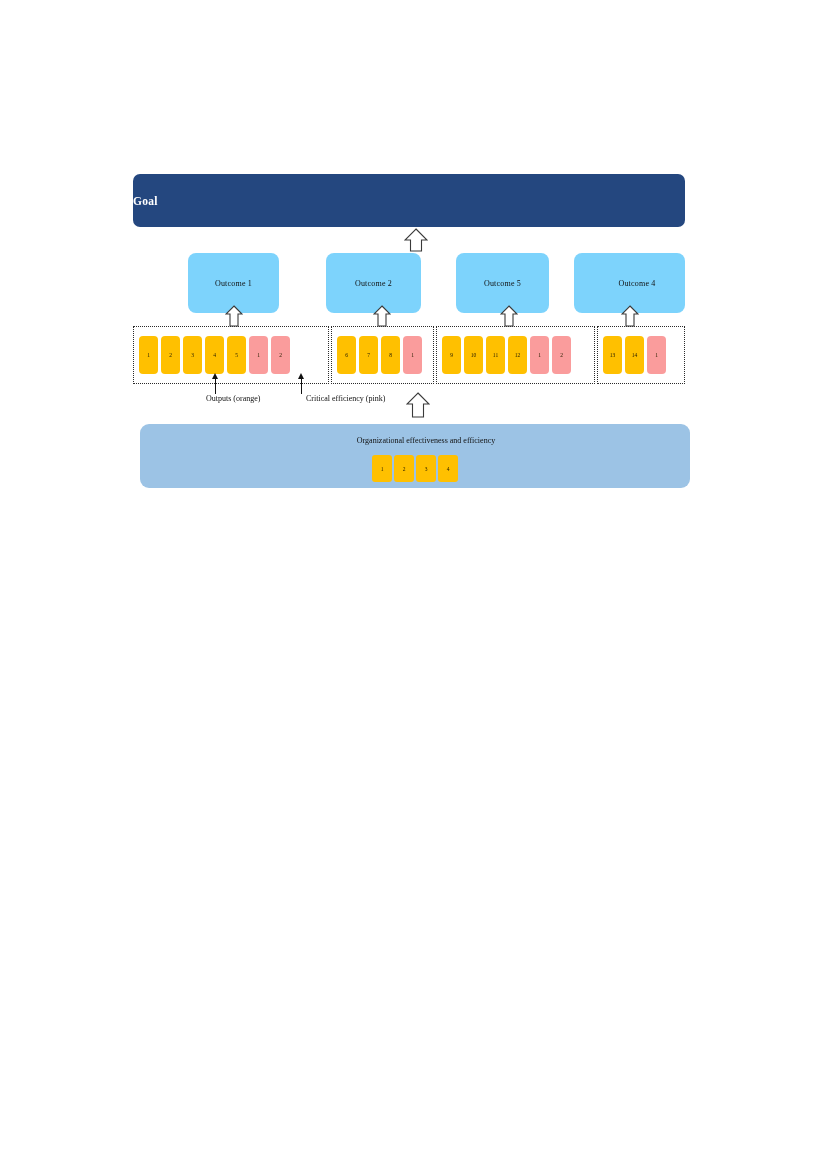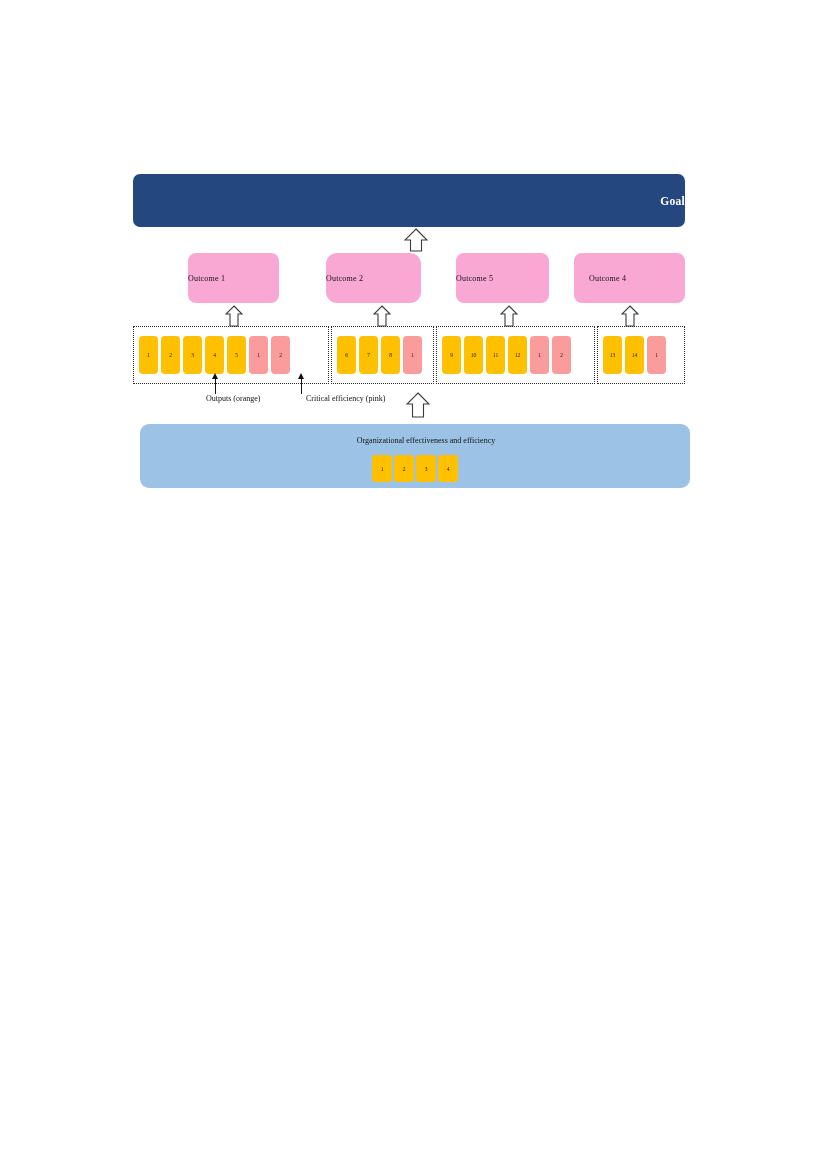--- a/index.html
+++ b/index.html
@@ -31,38 +31,39 @@
   #goal-box {
     position: absolute;
     left: 133px;
     top: 174px;
     width: 552px;
     height: 53px;
     background: #24477F;
     border-radius: 7px;
     display: flex;
     align-items: center;
-    justify-content: flex-end;
+    justify-content: flex-start;
   }
   #goal-label {
     color: #ffffff;
     font-weight: bold;
     font-size: 11.5px;
     letter-spacing: 0.3px;
   }
 
   
   .outcome-box {
     position: absolute;
     top: 253px;
-    height: 50px;
-    background: #f9a8d4;
+    height: 60px;
+    background: #7dd3fc;
     border-radius: 8px;
     display: flex;
     align-items: center;
+    justify-content: center;
   }
   .outcome-label {
     font-size: 8px;
     color: #111111;
     letter-spacing: 0.2px;
   }
 
   
   .block-arrow {
     position: absolute;
@@ -174,21 +175,21 @@
 
     <div class="block-arrow" style="left:404px; top:228px;">
       <svg width="24" height="24" viewBox="0 0 24 24">
         <polygon points="12,1 23,12 17.5,12 17.5,23 6.5,23 6.5,12 1,12" fill="#ffffff" stroke="#3A3A3A" stroke-width="1.1" stroke-linejoin="miter"></polygon>
       </svg>
     </div>
 
     <div class="outcome-box" style="left:188px; width:91px;">
       <span class="outcome-label">Outcome 1</span>
     </div>
-    <div class="outcome-box" style="left:326px; width:95px;border-radius:11px;">
+    <div class="outcome-box" style="left:326px; width:95px;">
       <span class="outcome-label">Outcome 2</span>
     </div>
     <div class="outcome-box" style="left:456px; width:93px;">
       <span class="outcome-label">Outcome 5</span>
     </div>
     <div class="outcome-box" style="left:574px; width:96px;padding-left:15px;">
       <span class="outcome-label">Outcome 4</span>
     </div>
 
     <div class="block-arrow" style="left:225px; top:305px;">

